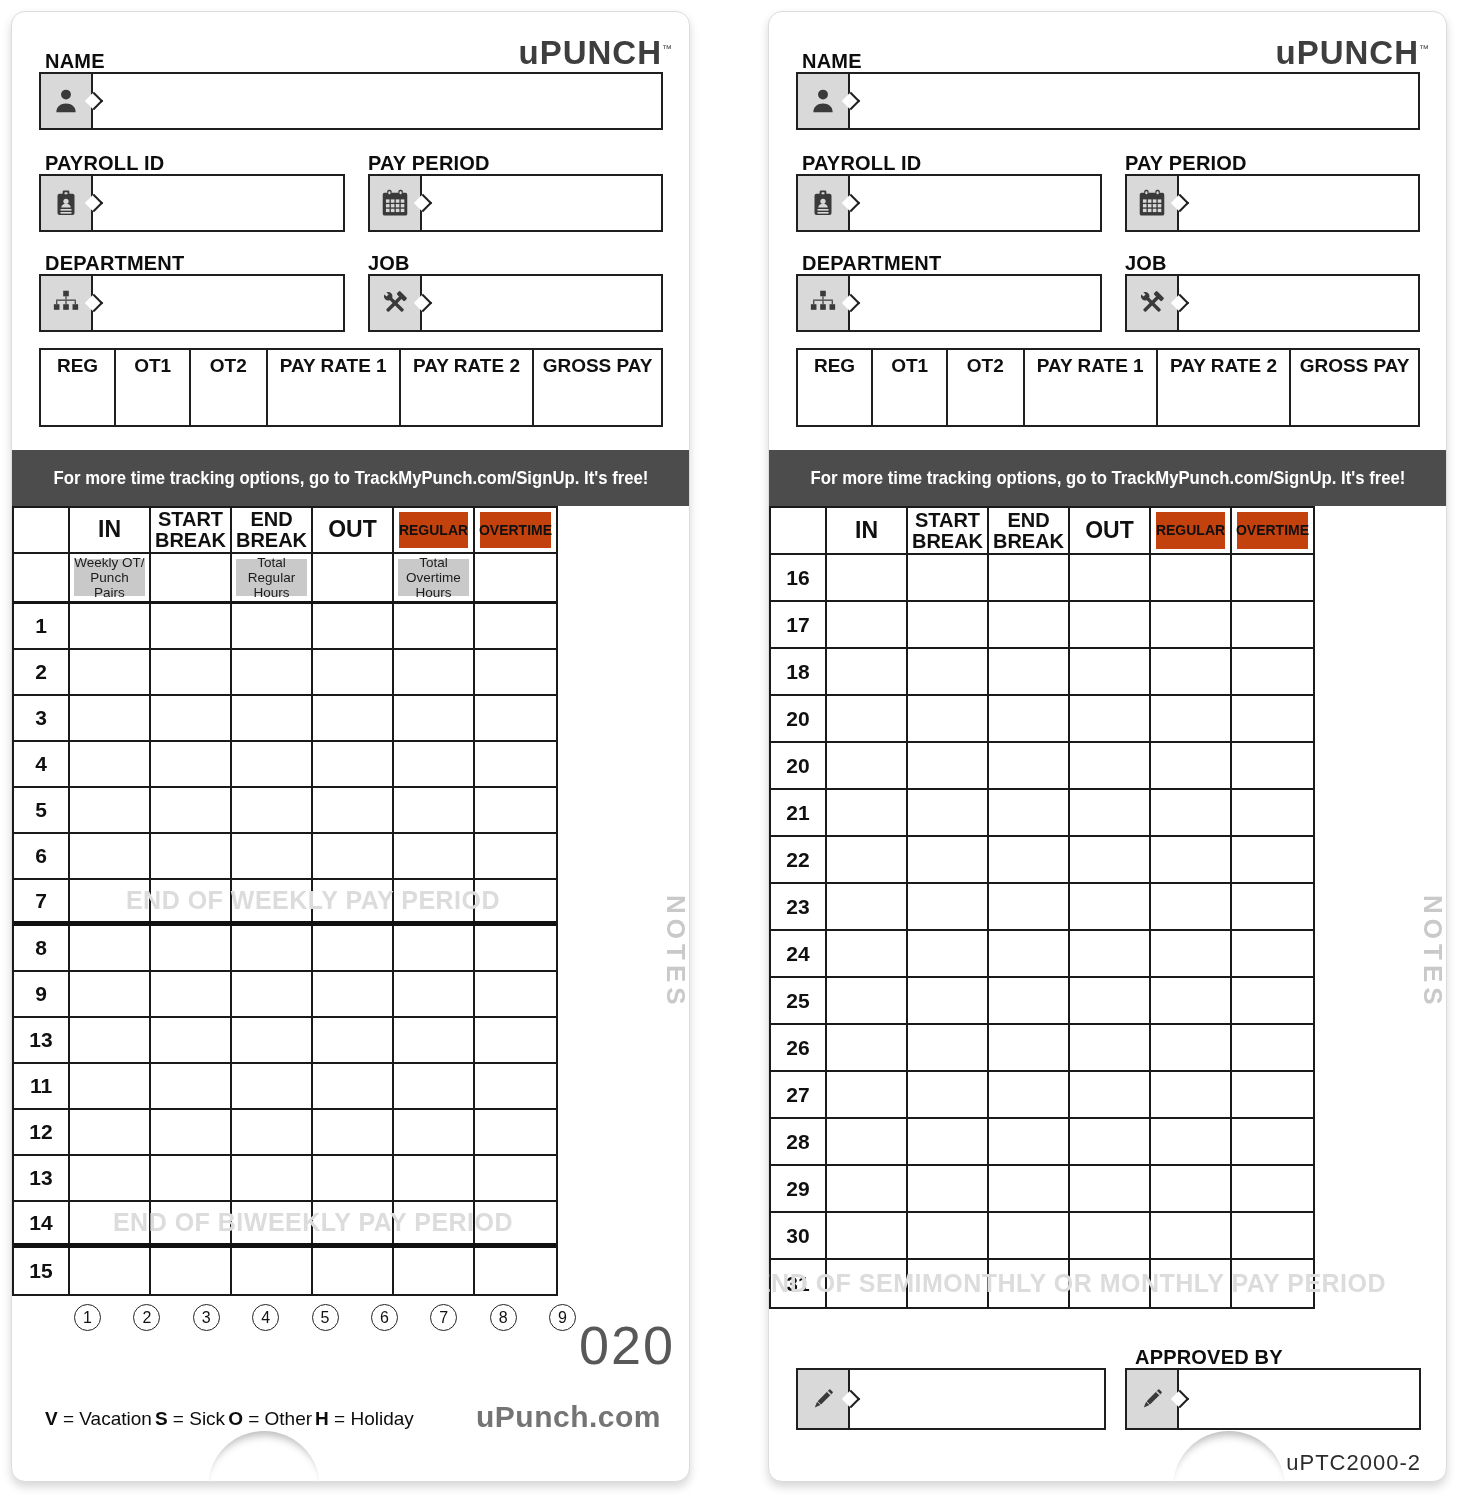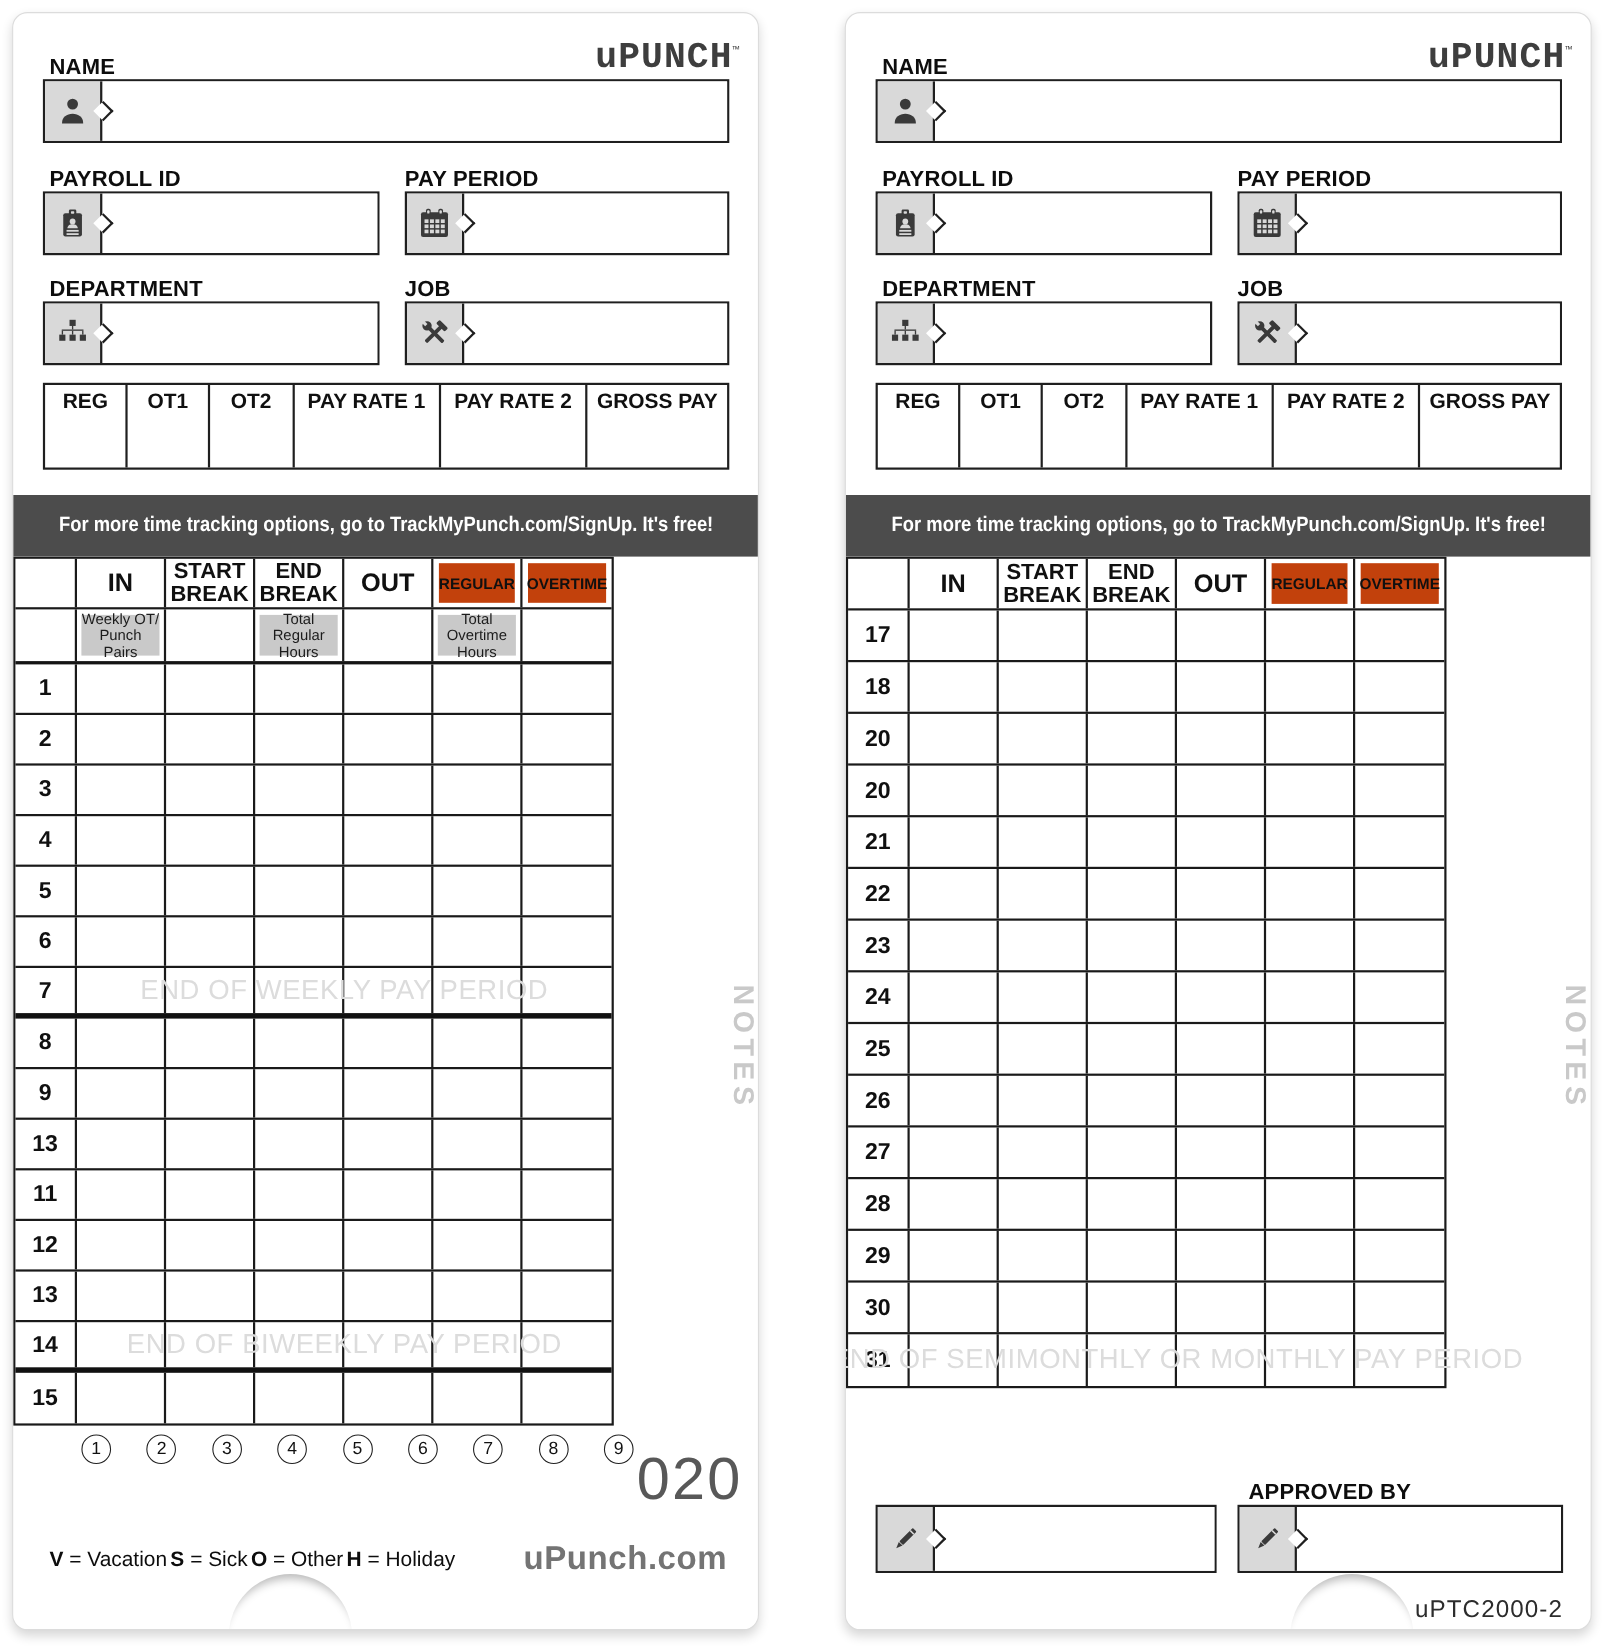--- a/index.html
+++ b/index.html
@@ -2,21 +2,21 @@
 <html><head>
 <meta charset="utf-8">
 <style>
   html,body{margin:0;padding:0;background:#ffffff;}
   .page{position:relative;width:1460px;height:1500px;background:#ffffff;font-family:"Liberation Sans",sans-serif;color:#101010;}
   .card{position:absolute;top:11px;width:679px;height:1471px;background:#fff;border:1px solid #dcdcdc;border-radius:14px;box-shadow:0 5px 10px rgba(0,0,0,.16);overflow:hidden;box-sizing:border-box;}
   #card-left{left:11px;}
   #card-right{left:768px;}
   *{box-sizing:border-box;}
 
-  .logo{position:absolute;top:22px;right:16px;font-size:33px;font-weight:900;color:#3e3e3e;letter-spacing:1px;font-family:Liberation Mono, monospace;}
+  .logo{position:absolute;top:22px;right:16px;font-size:33px;font-weight:900;color:#3e3e3e;letter-spacing:1px;}
   .logo sup{font-size:10px;font-weight:400;}
 
   .flabel{position:absolute;font-size:20px;font-weight:700;letter-spacing:.2px;color:#0d0d0d;}
   .fieldbox{position:absolute;display:flex;border:2px solid #1f1f1f;background:#fff;}
   .iconbox{width:52px;flex:none;background:#d9d9d9;border-right:2px solid #1f1f1f;display:flex;align-items:center;justify-content:center;position:relative;}
   .chev{position:absolute;left:53px;top:50%;width:13px;height:13px;background:#fff;border-top:2px solid #1f1f1f;border-right:2px solid #1f1f1f;transform:translate(-50%,-50%) rotate(45deg);z-index:2;}
   .inputarea{flex:1;background:#fff;}
   .icon{fill:#3a3a3a;}
 
   .paytable{position:absolute;left:27px;top:336px;width:624px;height:79px;display:grid;grid-template-columns:58fr 58fr 59fr 103fr 103fr 98fr;border:2px solid #1f1f1f;background:#fff;}
@@ -34,21 +34,21 @@
   .trow.thick{border-bottom:5px solid #111;}
   .subrow{height:50px !important;border-bottom:3px solid #151515;}
   .cell{border-right:2px solid #1a1a1a;display:flex;align-items:center;justify-content:center;overflow:hidden;}
   .trow > .cell:nth-child(7){border-right:none;}
   .hcell{font-weight:700;font-size:20px;line-height:1.03;text-align:center;padding:0 2px;}
   .hcell.big{font-size:23px;}
   .hblock{background:#c2410c;width:calc(100% - 6px);height:calc(100% - 8px);display:flex;align-items:center;justify-content:center;font-size:14px;font-weight:700;}
   .subblock{background:#c9c9c9;width:calc(100% - 8px);height:calc(100% - 10px);display:flex;align-items:center;justify-content:center;text-align:center;font-size:13.5px;font-weight:400;color:#1c1c1c;line-height:1.12;white-space:pre-line;}
   .rownum{font-size:21px;font-weight:700;}
   .datacell{background:transparent;}
-  .watermark{position:absolute;left:56px;right:0;top:0;bottom:0;display:flex;align-items:center;justify-content:center;font-size:25px;font-weight:400;color:#dcdcdc;letter-spacing:.5px;white-space:nowrap;pointer-events:none;z-index:3;}
+  .watermark{position:absolute;left:56px;right:0;top:0;bottom:0;display:flex;align-items:center;justify-content:center;font-size:25px;font-weight:700;color:#dcdcdc;letter-spacing:.5px;white-space:nowrap;pointer-events:none;z-index:3;}
   .notes{position:absolute;left:637px;top:855px;width:42px;height:170px;writing-mode:vertical-rl;text-align:center;font-size:26px;font-weight:700;color:#c9c9c9;letter-spacing:5px;}
 
   .circles{position:absolute;left:62px;top:1292px;width:502px;display:flex;justify-content:space-between;}
   .circle{width:27px;height:27px;border:1.5px solid #222;border-radius:50%;display:flex;align-items:center;justify-content:center;font-size:16px;color:#111;background:#fff;}
   .cardnum{position:absolute;right:14px;top:1302px;font-size:54px;font-weight:400;color:#585858;letter-spacing:2px;}
   .legend{position:absolute;left:33px;top:1396px;font-size:19px;display:flex;gap:3px;color:#0d0d0d;text-align:right;}
   .legend b{font-weight:700;}
   .site{position:absolute;right:28px;top:1388px;font-size:30px;font-weight:700;color:#747474;letter-spacing:.5px;}
   .formcode{position:absolute;right:25px;top:1438px;font-size:22px;color:#2c2c2c;letter-spacing:1px;}
 
@@ -512,20 +512,29 @@
           <div class="cell hcell">END BREAK</div>
           <div class="cell hcell big">OUT</div>
           <div class="cell hcell">
             <div class="hblock">REGULAR</div>
           </div>
           <div class="cell hcell">
             <div class="hblock">OVERTIME</div>
           </div>
         </div>
         <div class="trow brow">
+          <div class="cell rownum">16</div>
+          <div class="cell datacell"></div>
+          <div class="cell datacell"></div>
+          <div class="cell datacell"></div>
+          <div class="cell datacell"></div>
+          <div class="cell datacell"></div>
+          <div class="cell datacell"></div>
+        </div>
+        <div class="trow brow">
           <div class="cell rownum">17</div>
           <div class="cell datacell"></div>
           <div class="cell datacell"></div>
           <div class="cell datacell"></div>
           <div class="cell datacell"></div>
           <div class="cell datacell"></div>
           <div class="cell datacell"></div>
         </div>
         <div class="trow brow">
           <div class="cell rownum">18</div>

